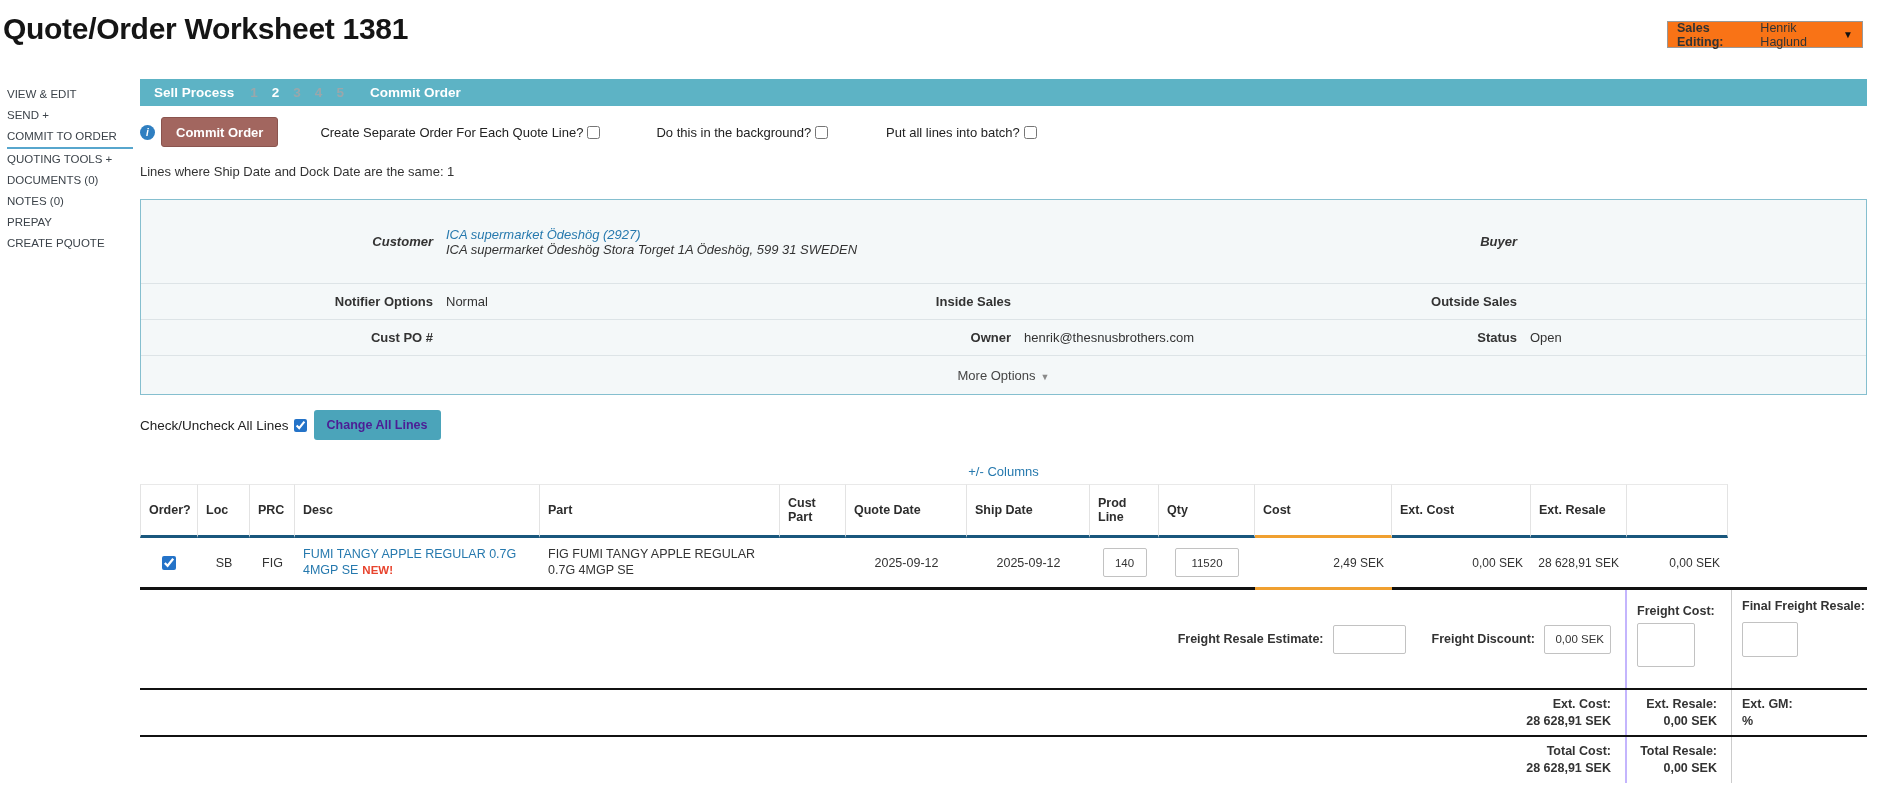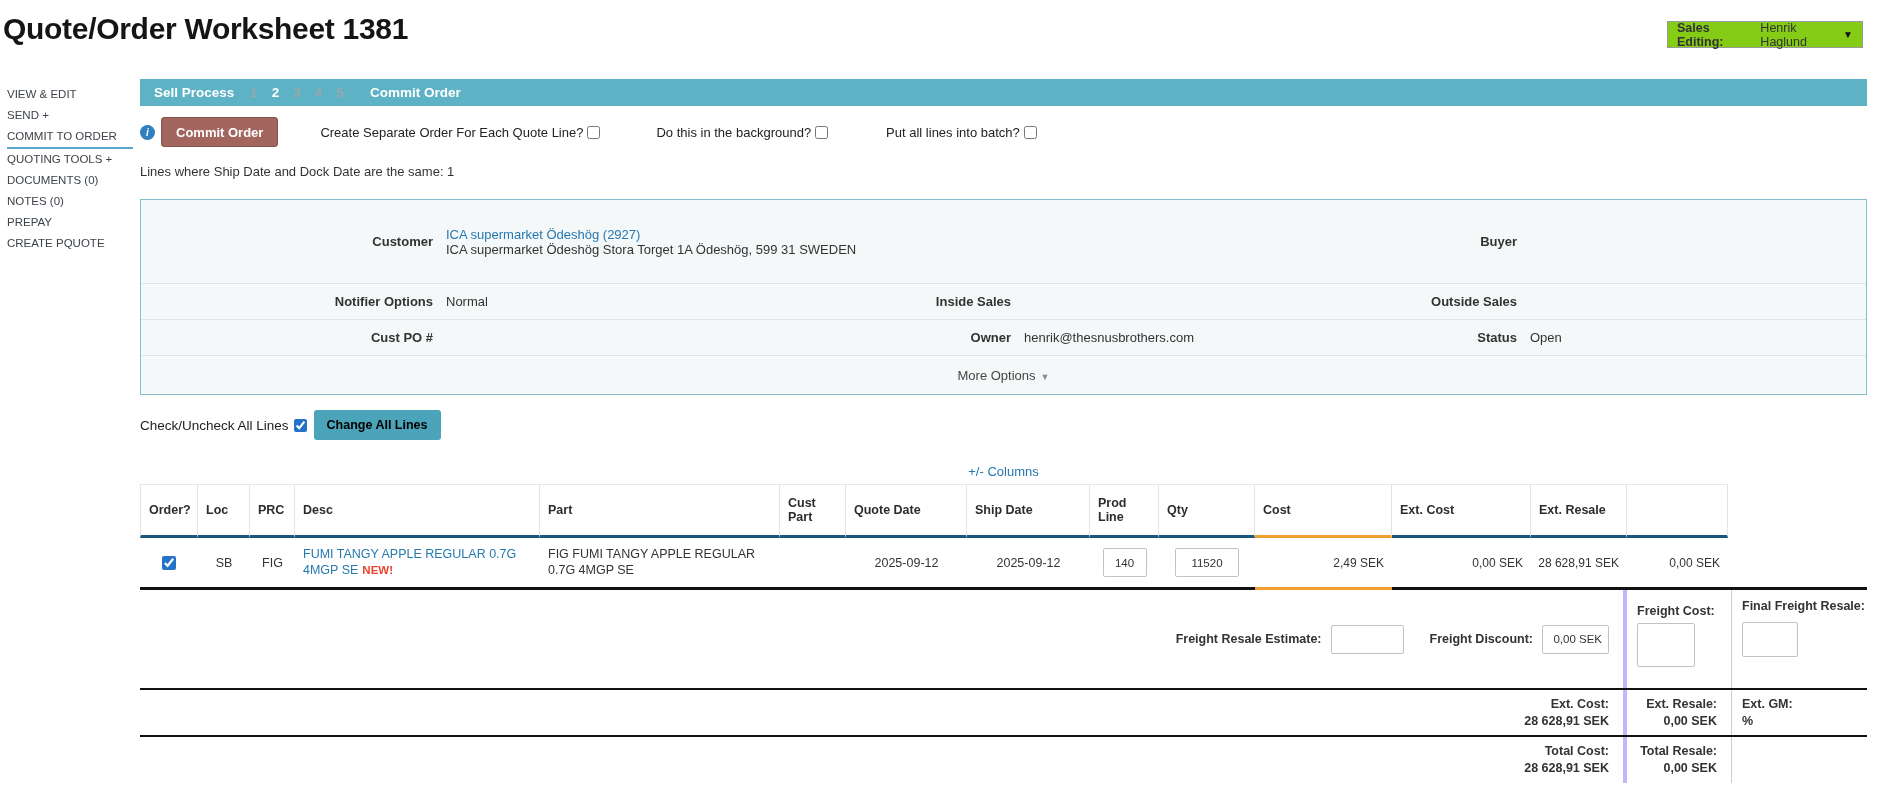--- a/index.html
+++ b/index.html
@@ -3,21 +3,21 @@
 <meta charset="utf-8">
 <style>
   * { box-sizing: border-box; margin: 0; padding: 0; }
   html,body { width:1883px; height:806px; overflow:hidden; background:#fff;
     font-family:"Liberation Sans", sans-serif; color:#333; }
 
   .page-title { position:absolute; left:3px; top:12px; font-size:30px; font-weight:bold;
     color:#151515; letter-spacing:-0.3px; }
 
   .sales-select { position:absolute; top:21px; right:20px; width:196px; height:27px;
-    border:1px solid #999; background:#84cc16; display:flex; align-items:center;
+    border:1px solid #999; background:#f97316; display:flex; align-items:center;
     padding:0 9px; font-size:12.5px; cursor:pointer; }
   .sales-select b { margin-right:4px; }
   .sales-caret { margin-left:auto; font-size:10px; color:#111; }
 
   .sidebar { position:absolute; left:7px; top:84px; width:126px; font-size:11.5px; color:#3c434a; }
   .sidebar-item { padding:4px 0 5px; cursor:pointer; white-space:nowrap; }
   .sidebar-item.active { border-bottom:2px solid #57a6cd; }
 
   .main { position:absolute; left:140px; top:79px; width:1727px; }
 
@@ -39,30 +39,30 @@
   .cb-group input { width:13px; height:13px; margin-left:4px; accent-color:#2473c8; }
   .cb1 { margin-left:42px; } .cb2 { margin-left:56px; } .cb3 { margin-left:58px; }
 
   .notices { margin-top:23px; font-size:13.5px; font-weight:bold; color:#1d1d1d; cursor:pointer; }
   .caret-sm { font-size:9px; color:#8a8a8a; margin-left:5px; }
   .lines-note { margin-top:17px; font-size:13px; }
 
   .customer-panel { margin-top:20px; background:#f4f8f9; border:1px solid #85bfcf; }
   .panel-row { display:grid; grid-template-columns:292px 436px 142px 386px 120px auto;
     align-items:center; border-bottom:1px solid #dde4e7; font-size:13px; }
-  .panel-row.r1 { height:84px; } .panel-row.r2,.panel-row.r3 { height:36px; }
+  .panel-row.r1 { height:84px;font-style:italic; } .panel-row.r2,.panel-row.r3 { height:36px; }
   .panel-row.r4 { height:38px; border-bottom:none; display:flex; align-items:center; justify-content:center; }
   .plabel { text-align:right; font-weight:bold; color:#333; }
   .pvalue { padding-left:13px; }
   a.lnk, .lnk { color:#2679ae; text-decoration:none; cursor:pointer; }
   .more-options { color:#454545; cursor:pointer; font-size:13px; }
 
   .check-row { margin-top:15px; display:flex; align-items:center; font-size:13.5px; color:#222; }
   .check-row input { width:13px; height:13px; margin:0 7px 0 5px; accent-color:#2473c8; }
-  .change-btn { background:#4ba4ba; border:none; color:#000000; font-weight:bold; font-size:12.5px;
+  .change-btn { background:#4ba4ba; border:none; color:#4c1d95; font-weight:bold; font-size:12.5px;
     height:30px; padding:0 13px; border-radius:3px; cursor:pointer;
     font-family:"Liberation Sans", sans-serif; }
 
   .columns-row { margin-top:24px; text-align:center; font-size:13px; }
 
   .lines-table { margin-top:5px; }
   .tgrid { display:grid;
     grid-template-columns:58px 52px 45px 245px 240px 66px 121px 123px 69px 96px 137px 139px 96px 101px auto; }
   .th { height:54px; display:flex; align-items:center; padding:0 8px; font-size:12.5px;
     font-weight:bold; color:#2d2d2d; background:#fff; border-right:1px solid #e3e3e3;
@@ -77,21 +77,21 @@
   .part-cell { line-height:1.25; }
   .new-badge { color:#e8442e; font-weight:bold; font-size:11.5px; margin-left:4px; }
   .desc-cell { line-height:1.25; font-size:12.5px; }
   .row-checkbox { width:14px; height:14px; accent-color:#2473c8; }
   .mini-input { border:1px solid #c2c2c2; border-radius:2px; height:29px; font-size:11.5px;
     text-align:center; font-family:"Liberation Sans", sans-serif; color:#333; }
   .prod-input { width:44px; } .qty-input { width:64px; }
   .money { font-size:12px; white-space:nowrap; }
 
   .bgrid { display:grid; grid-template-columns:1487px 105px auto; }
-  .bcell-l { border-right:4px solid #c4b5fd; }
+  .bcell-l { border-right:2px solid #c4b5fd; }
   .bcell-m { border-right:1px solid #ccc; }
   .freight-row { height:100px; border-bottom:2px solid #111; }
   .freight-left { display:flex; align-items:center; justify-content:flex-end;
     padding-right:14px; font-size:12.5px; }
   .flabel { font-weight:bold; white-space:nowrap; }
   .fre-input { width:73px; height:29px; margin-left:9px; text-align:left; }
   .fd-label { margin-left:26px; }
   .fd-input { width:67px; height:29px; margin-left:9px; text-align:right; padding-right:6px; }
   .freight-mid { padding:14px 10px 0; font-size:12.5px; }
   .fc-input { width:58px; height:44px; margin-top:5px; display:block; }

